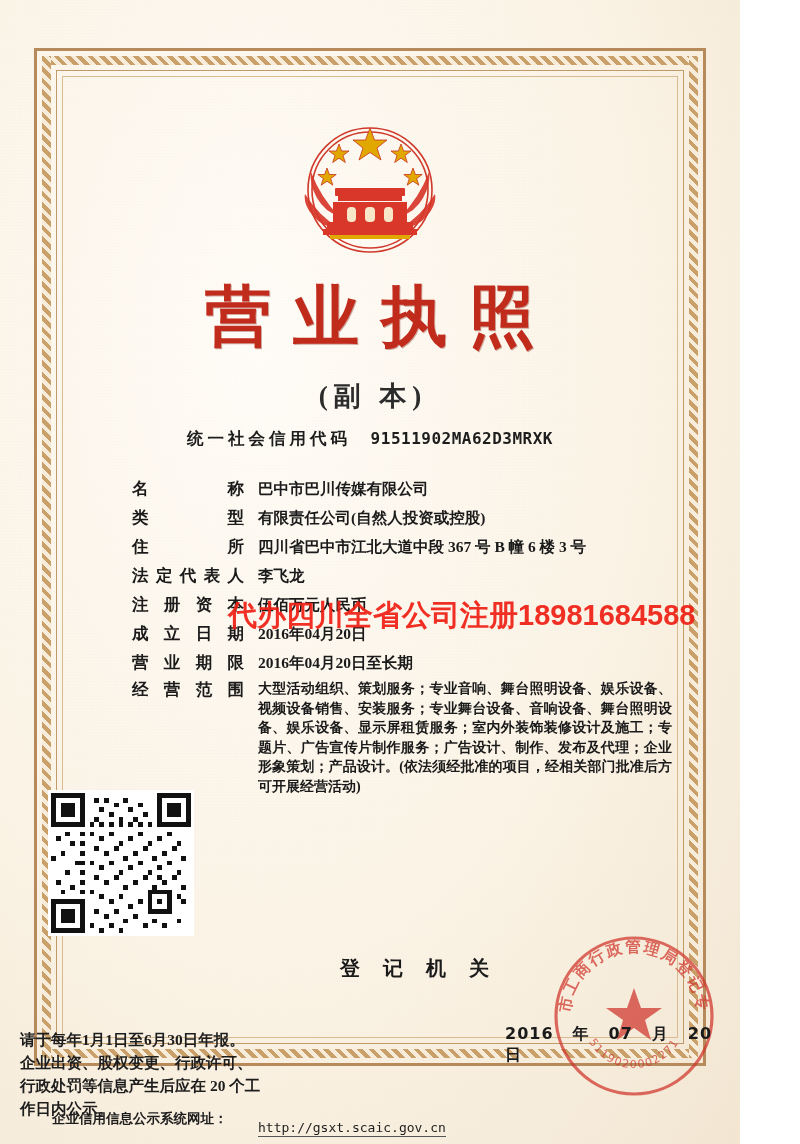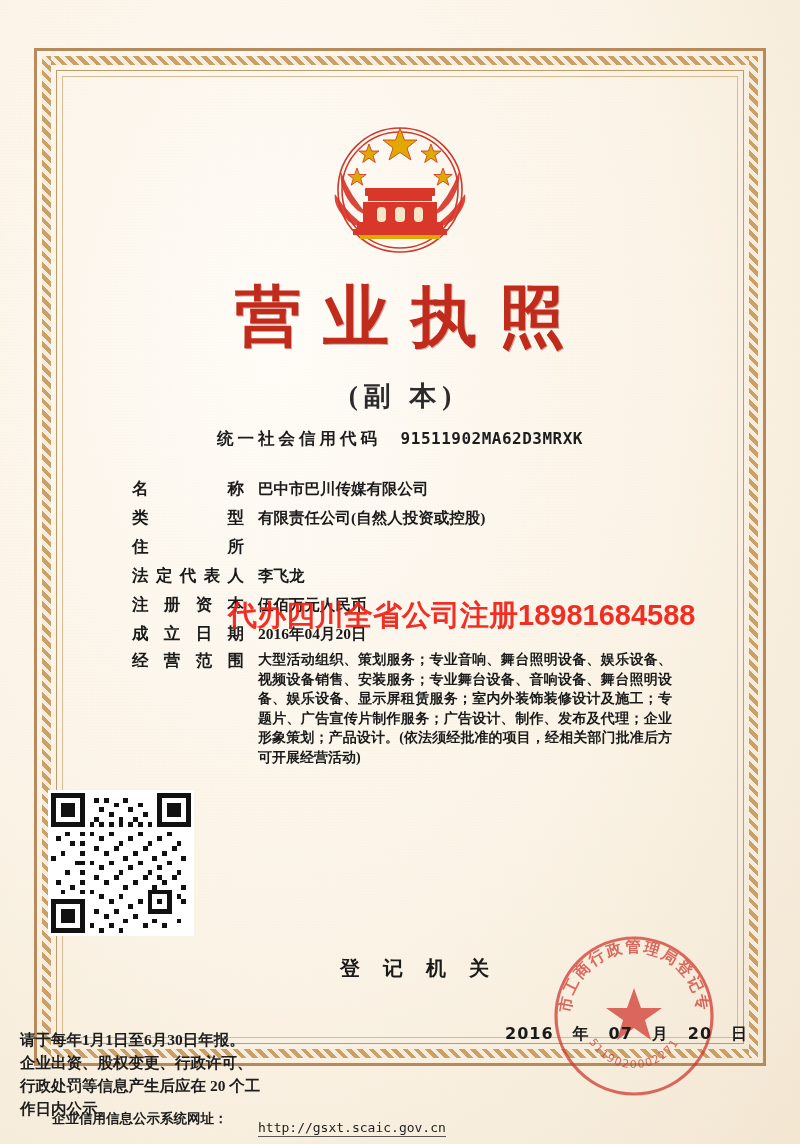--- a/index.html
+++ b/index.html
@@ -5,21 +5,21 @@
   html, body {
     margin: 0;
     padding: 0;
     background: #ffffff;
   }
   body {
     font-family: "Liberation Serif", "DejaVu Serif", serif;
   }
   .page {
     position: relative;
-    width: 800px;
+    width: 740px;
     height: 1144px;
     overflow: hidden;
     background: #fdf6ee;
   }
   
   .paper-bg {
     position: absolute;
     inset: 0;
     background:
       radial-gradient(ellipse at 35% 30%, #fffdf8 0%, #fbf3e6 55%, #f3e7d3 100%);
@@ -345,32 +345,37 @@
     <div class="field-row">
       <div class="field-label">名称</div>
       <div class="field-value">巴中市巴川传媒有限公司</div>
     </div>
     <div class="field-row">
       <div class="field-label">类型</div>
       <div class="field-value">有限责任公司(自然人投资或控股)</div>
     </div>
     <div class="field-row">
       <div class="field-label">住所</div>
+      <div class="field-value">四川省巴中市江北大道中段 367 号 B 幢 6 楼 3 号</div>
     </div>
     <div class="field-row">
       <div class="field-label">法定代表人</div>
       <div class="field-value">李飞龙</div>
     </div>
     <div class="field-row">
       <div class="field-label">注册资本</div>
       <div class="field-value">伍佰万元人民币</div>
     </div>
     <div class="field-row">
       <div class="field-label">成立日期</div>
       <div class="field-value">2016年04月20日</div>
+    </div>
+    <div class="field-row">
+      <div class="field-label">营业期限</div>
+      <div class="field-value">2016年04月20日至长期</div>
     </div>
     <div class="field-row row-scope" style="margin-top:2px;">
       <div class="field-label">经营范围</div>
       <div class="field-value small">大型活动组织、策划服务；专业音响、舞台照明设备、娱乐设备、视频设备销售、安装服务；专业舞台设备、音响设备、舞台照明设备、娱乐设备、显示屏租赁服务；室内外装饰装修设计及施工；专题片、广告宣传片制作服务；广告设计、制作、发布及代理；企业形象策划；产品设计。(依法须经批准的项目，经相关部门批准后方可开展经营活动)</div>
     </div>
   </div>
 
   <div class="qr">
     <svg class="qr-grid" viewBox="0 0 29 29" xmlns="http://www.w3.org/2000/svg" shape-rendering="crispEdges">
       <rect width="29" height="29" fill="#ffffff"></rect>

